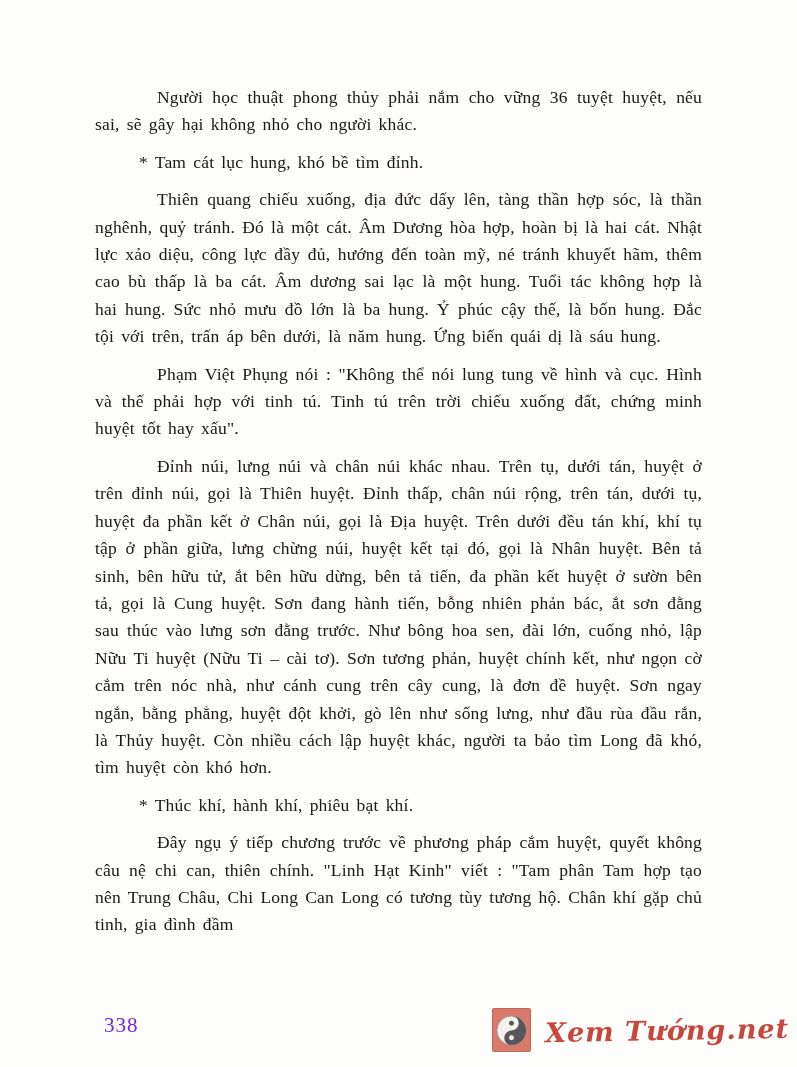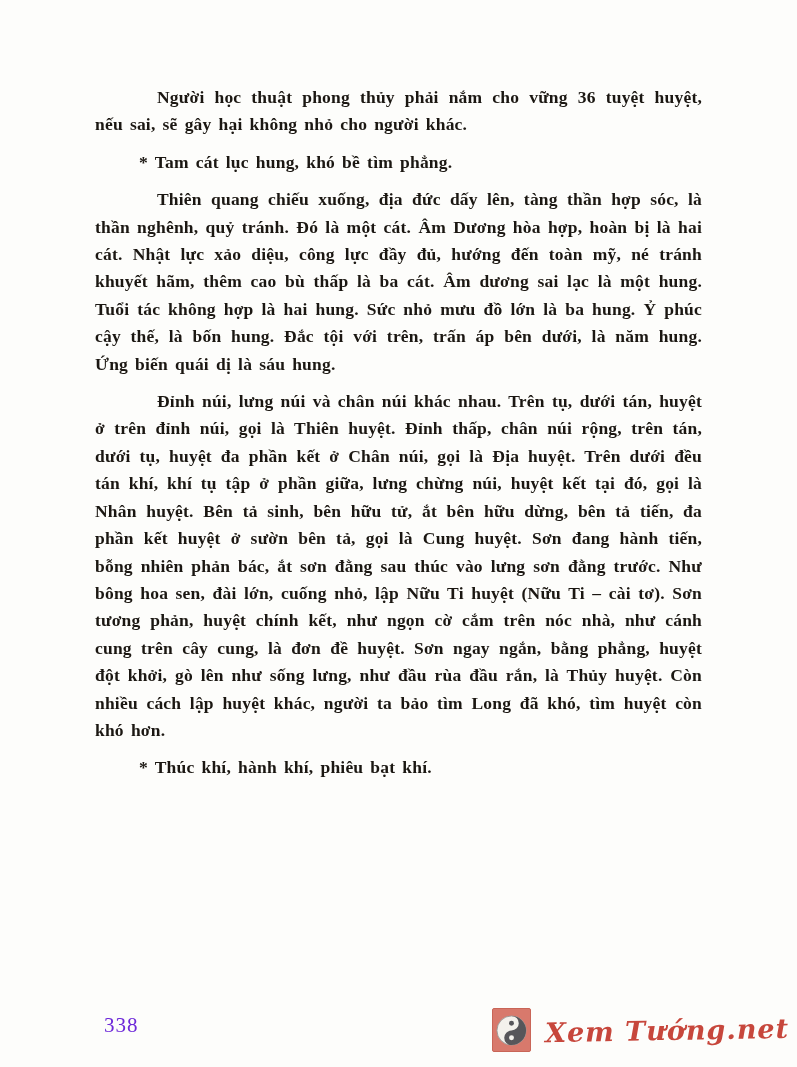--- a/index.html
+++ b/index.html
@@ -21,21 +21,20 @@
   .text-block {
     position: absolute;
     left: 95px;
     top: 84px;
     width: 607px;
     font-size: 17.5px;
     line-height: 27.4px;
     text-align: justify;
     word-spacing: 2.5px;
     letter-spacing: 0.2px;
-    font-weight: bold;
   }
   .text-block p {
     margin: 0 0 10px 0;
   }
   p.paragraph {
     text-indent: 62px;
   }
   p.bullet {
     text-indent: 44px;
   }
@@ -81,24 +80,26 @@
     white-space: nowrap;
   }
 </style>
 </head>
 <body>
 
 <div class="scan-page">
 
   <div class="text-block">
     <p class="paragraph">Người học thuật phong thủy phải nắm cho vững 36 tuyệt huyệt, nếu sai, sẽ gây hại không nhỏ cho người khác.</p>
-    <p class="bullet">* Tam cát lục hung, khó bề tìm phẳng.</p>
+    <p class="bullet">* Tam cát lục hung, khó bề tìm đỉnh.</p>
     <p class="paragraph">Thiên quang chiếu xuống, địa đức dấy lên, tàng thần hợp sóc, là thần nghênh, quỷ tránh. Đó là một cát. Âm Dương hòa hợp, hoàn bị là hai cát. Nhật lực xảo diệu, công lực đầy đủ, hướng đến toàn mỹ, né tránh khuyết hãm, thêm cao bù thấp là ba cát. Âm dương sai lạc là một hung. Tuổi tác không hợp là hai hung. Sức nhỏ mưu đồ lớn là ba hung. Ỷ phúc cậy thế, là bốn hung. Đắc tội với trên, trấn áp bên dưới, là năm hung. Ứng biến quái dị là sáu hung.</p>
+    <p class="paragraph">Phạm Việt Phụng nói : "Không thể nói lung tung về hình và cục. Hình và thế phải hợp với tinh tú. Tinh tú trên trời chiếu xuống đất, chứng minh huyệt tốt hay xấu".</p>
     <p class="paragraph">Đỉnh núi, lưng núi và chân núi khác nhau. Trên tụ, dưới tán, huyệt ở trên đỉnh núi, gọi là Thiên huyệt. Đỉnh thấp, chân núi rộng, trên tán, dưới tụ, huyệt đa phần kết ở Chân núi, gọi là Địa huyệt. Trên dưới đều tán khí, khí tụ tập ở phần giữa, lưng chừng núi, huyệt kết tại đó, gọi là Nhân huyệt. Bên tả sinh, bên hữu tử, ắt bên hữu dừng, bên tả tiến, đa phần kết huyệt ở sườn bên tả, gọi là Cung huyệt. Sơn đang hành tiến, bỗng nhiên phản bác, ắt sơn đằng sau thúc vào lưng sơn đằng trước. Như bông hoa sen, đài lớn, cuống nhỏ, lập Nữu Ti huyệt (Nữu Ti – cài tơ). Sơn tương phản, huyệt chính kết, như ngọn cờ cắm trên nóc nhà, như cánh cung trên cây cung, là đơn đề huyệt. Sơn ngay ngắn, bằng phẳng, huyệt đột khởi, gò lên như sống lưng, như đầu rùa đầu rắn, là Thủy huyệt. Còn nhiều cách lập huyệt khác, người ta bảo tìm Long đã khó, tìm huyệt còn khó hơn.</p>
     <p class="bullet">* Thúc khí, hành khí, phiêu bạt khí.</p>
+    <p class="paragraph">Đây ngụ ý tiếp chương trước về phương pháp cắm huyệt, quyết không câu nệ chi can, thiên chính. "Linh Hạt Kinh" viết : "Tam phân Tam hợp tạo nên Trung Châu, Chi Long Can Long có tương tùy tương hộ. Chân khí gặp chủ tinh, gia đình đầm</p>
   </div>
 
   <div class="page-number">338</div>
 
   <div class="watermark">
     <span class="watermark-icon-box">
       <svg viewBox="0 0 100 100" aria-hidden="true">
         <circle cx="50" cy="50" r="47" fill="#f4f1ec" stroke="#9a9a98" stroke-width="3"></circle>
         <path d="M50 3 a47 47 0 0 1 0 94 a23.5 23.5 0 0 1 0 -47 a23.5 23.5 0 0 0 0 -47 Z" fill="#57565a"></path>
         <circle cx="50" cy="26.5" r="8" fill="#57565a"></circle>

